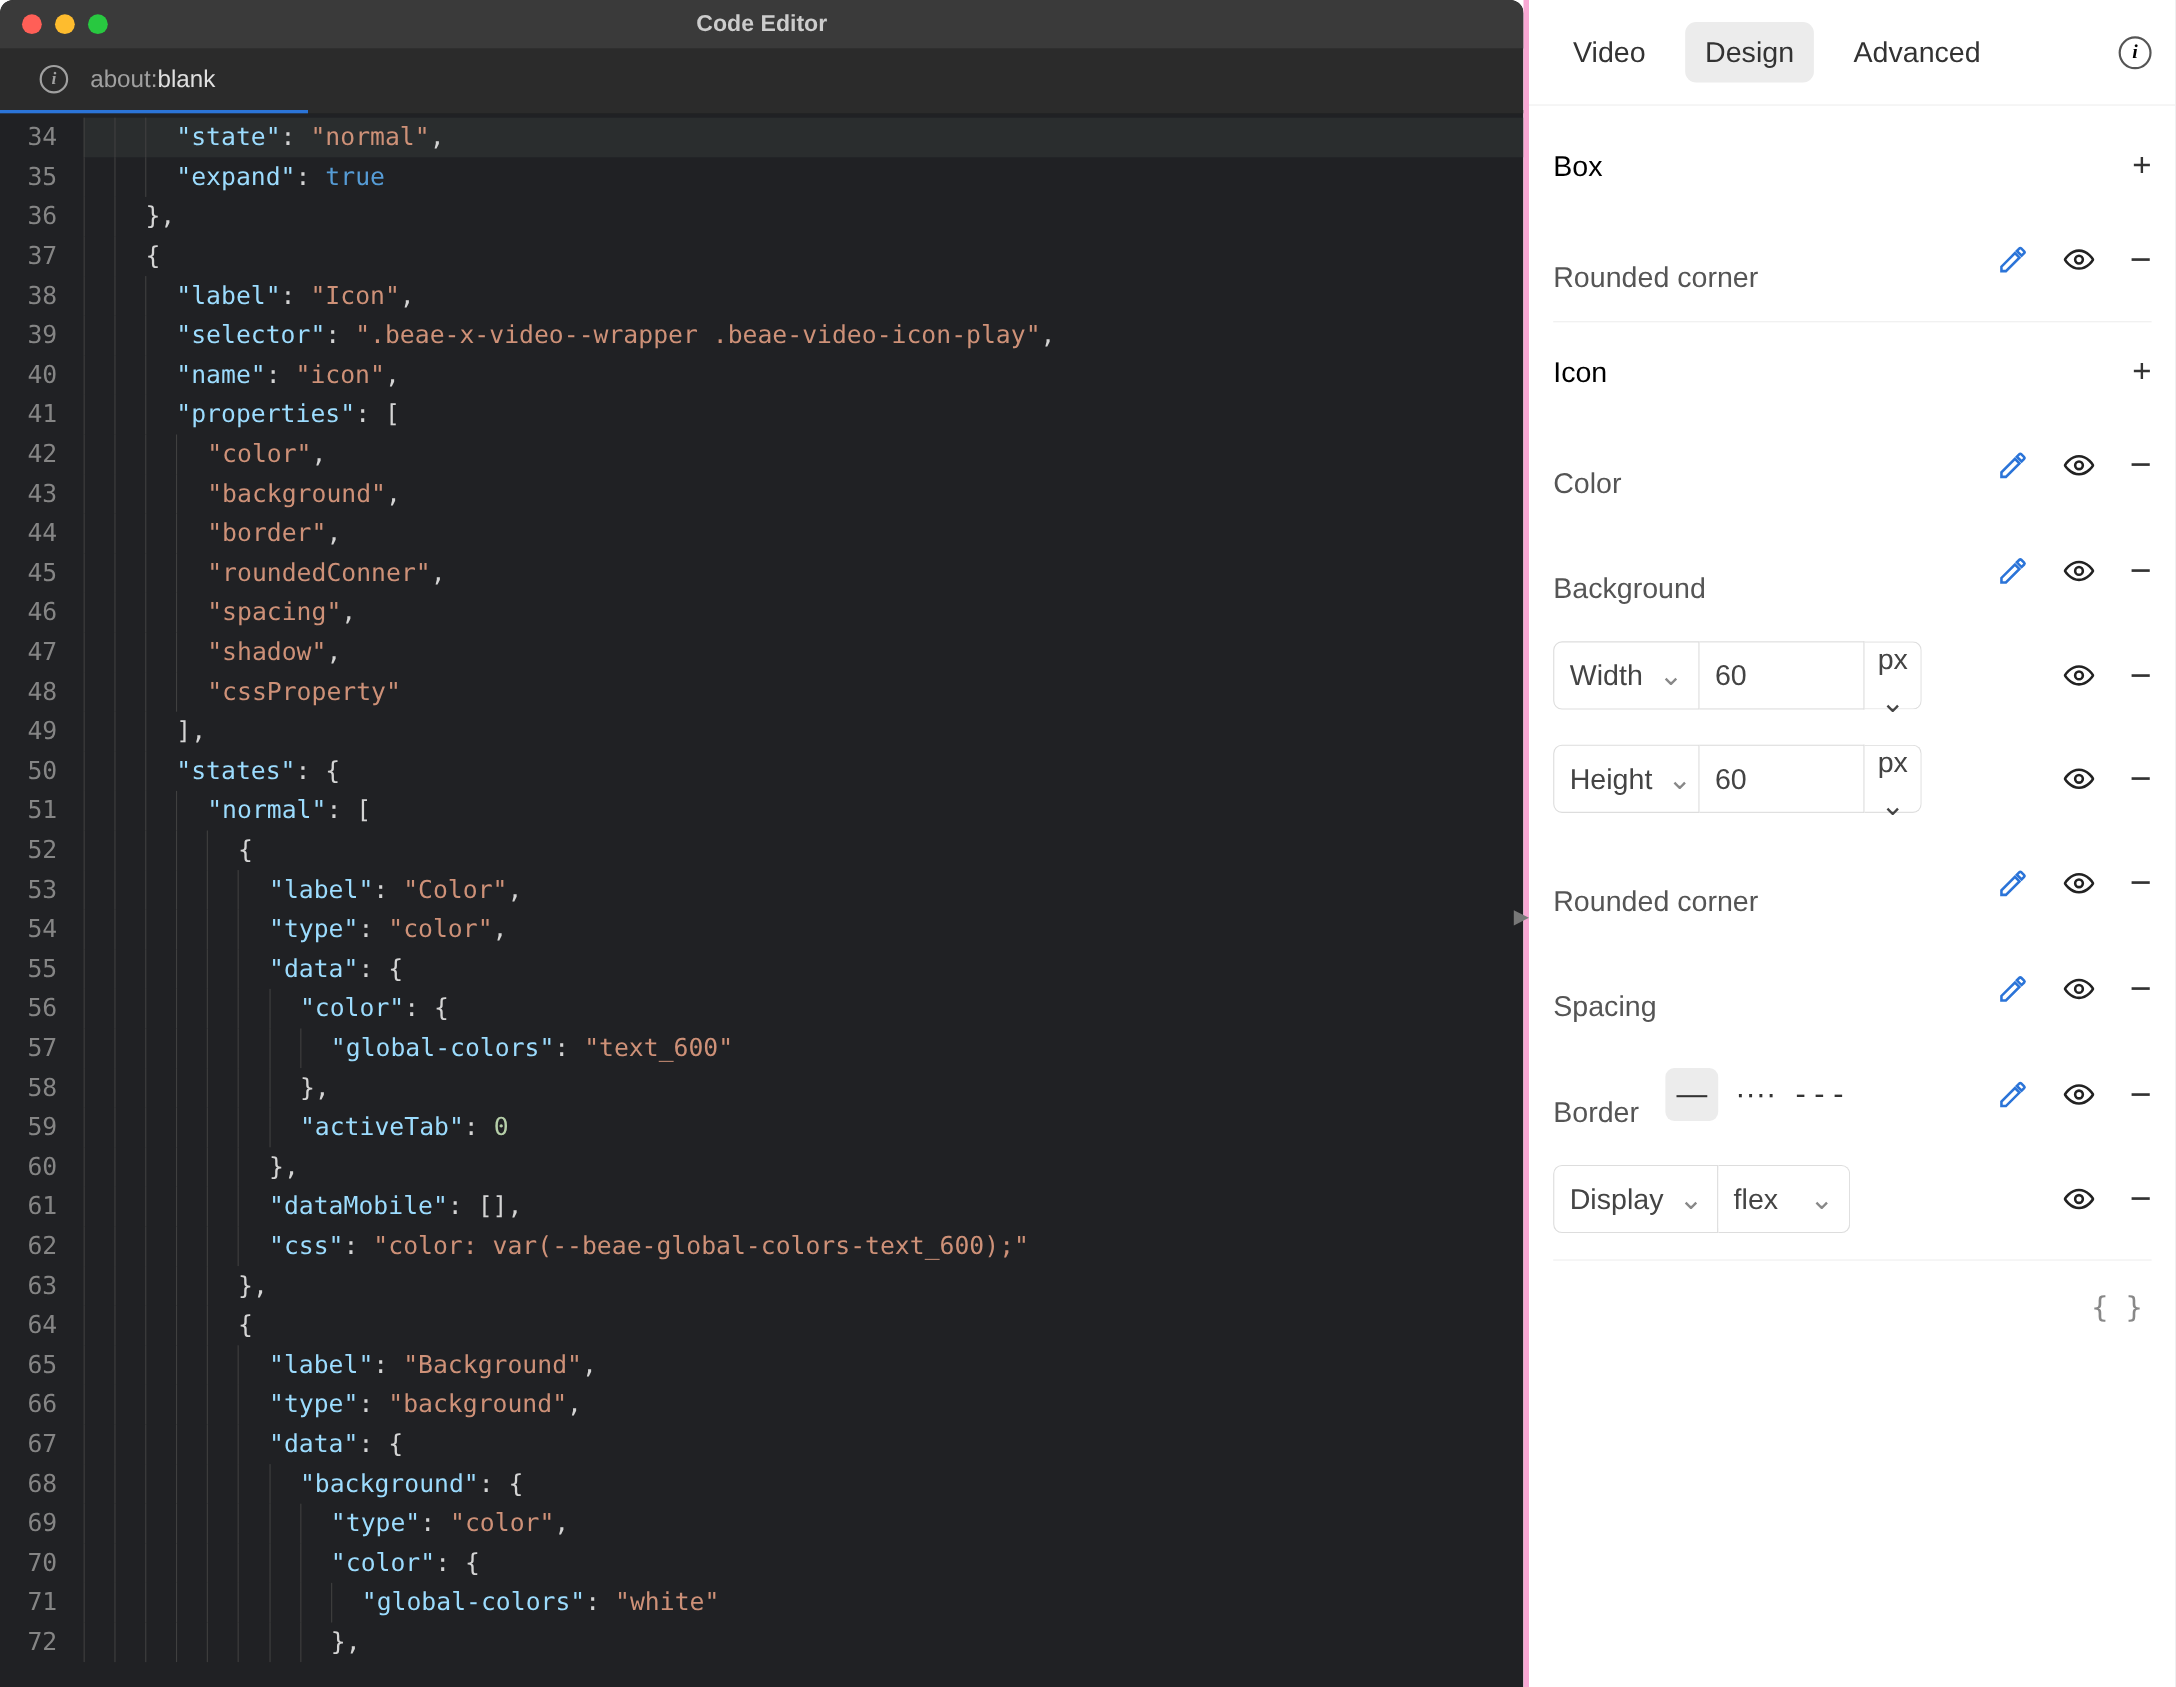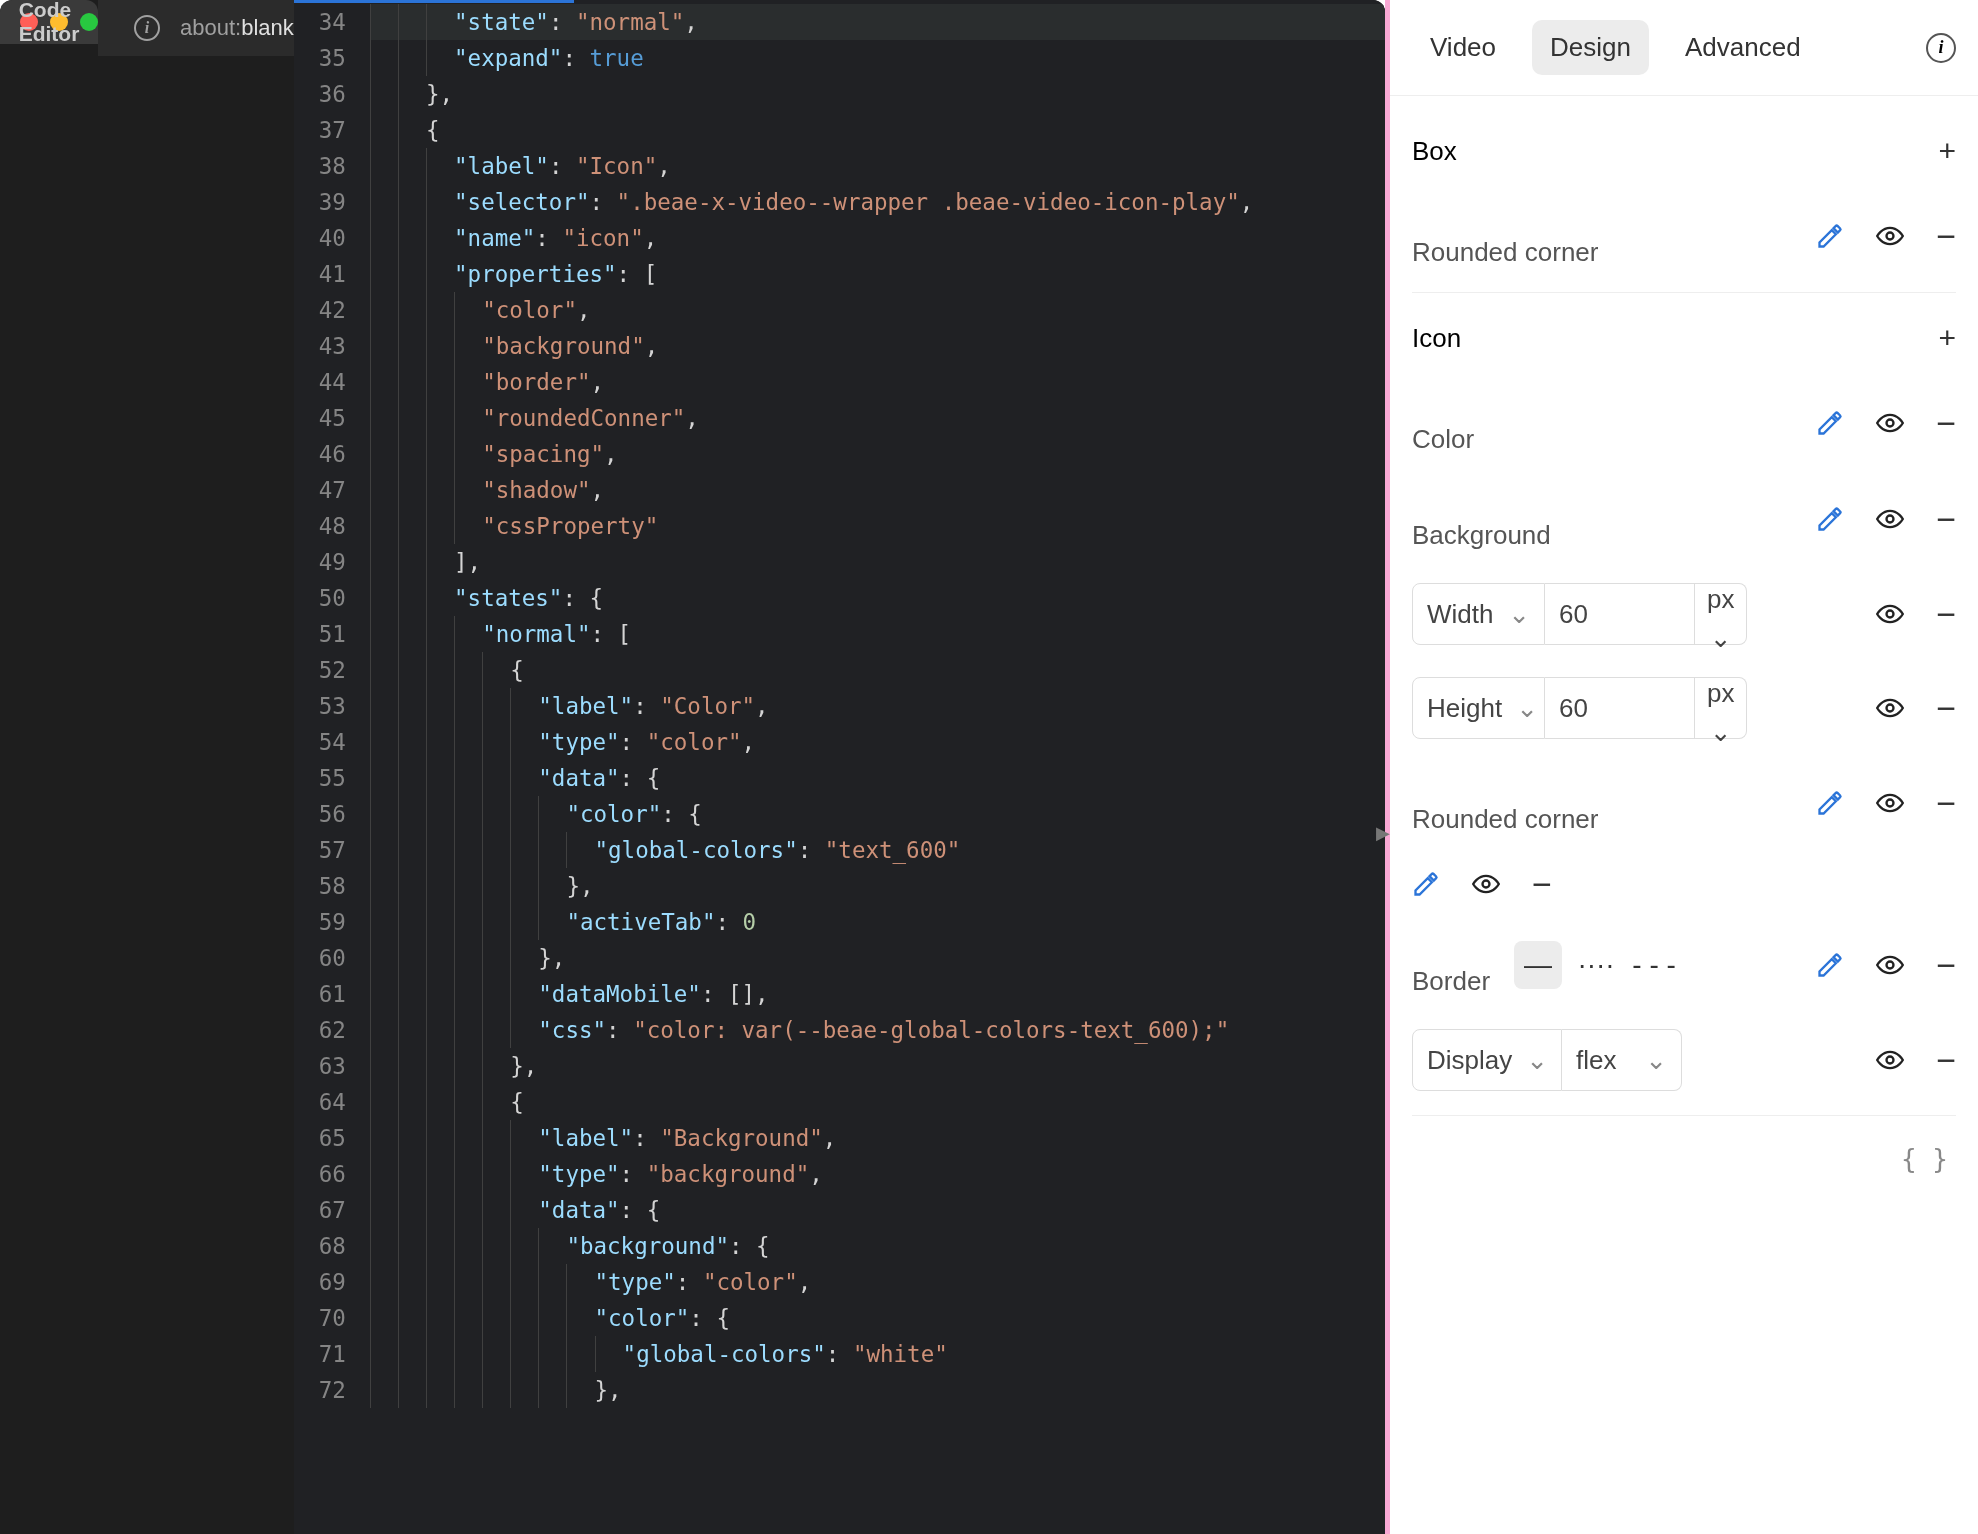--- a/index.html
+++ b/index.html
@@ -12,21 +12,21 @@
 }
 .app {
   display: flex;
   width: 100%;
   height: 100%;
 }
 .editor-pane {
   flex: 0 0 1385px;
   background: #1e1e1e;
   display: flex;
-  flex-direction: row;
+  flex-direction: column;
   border-radius: 12px 12px 0 0;
   overflow: hidden;
 }
 .titlebar {
   background: #3a3a3a;
   height: 44px;
   display: flex;
   align-items: center;
   position: relative;
   border-radius: 12px 12px 0 0;
@@ -530,20 +530,21 @@
               <svg viewBox="0 0 24 24" fill="none" stroke-width="2">
                 <path d="M1 12s4-7 11-7 11 7 11 7-4 7-11 7S1 12 1 12z"></path>
                 <circle cx="12" cy="12" r="3"></circle>
               </svg>
             </span>
           <span class="minus-icon">−</span>
         </div>
       </div>
 
       <div class="prop-row">
+        <div class="prop-label">Spacing</div>
         <div class="row-icons">
           <span class="icon edit-icon">
               <svg viewBox="0 0 24 24" fill="none" stroke-width="2">
                 <path d="M3 17.5V21h3.5L17 10.5 13.5 7 3 17.5zM20.7 7c.4-.4.4-1 0-1.4l-2.3-2.3c-.4-.4-1-.4-1.4 0L15 5.3 18.7 9l2-2z"></path>
               </svg>
             </span>
           <span class="icon eye-icon">
               <svg viewBox="0 0 24 24" fill="none" stroke-width="2">
                 <path d="M1 12s4-7 11-7 11 7 11 7-4 7-11 7S1 12 1 12z"></path>
                 <circle cx="12" cy="12" r="3"></circle>

